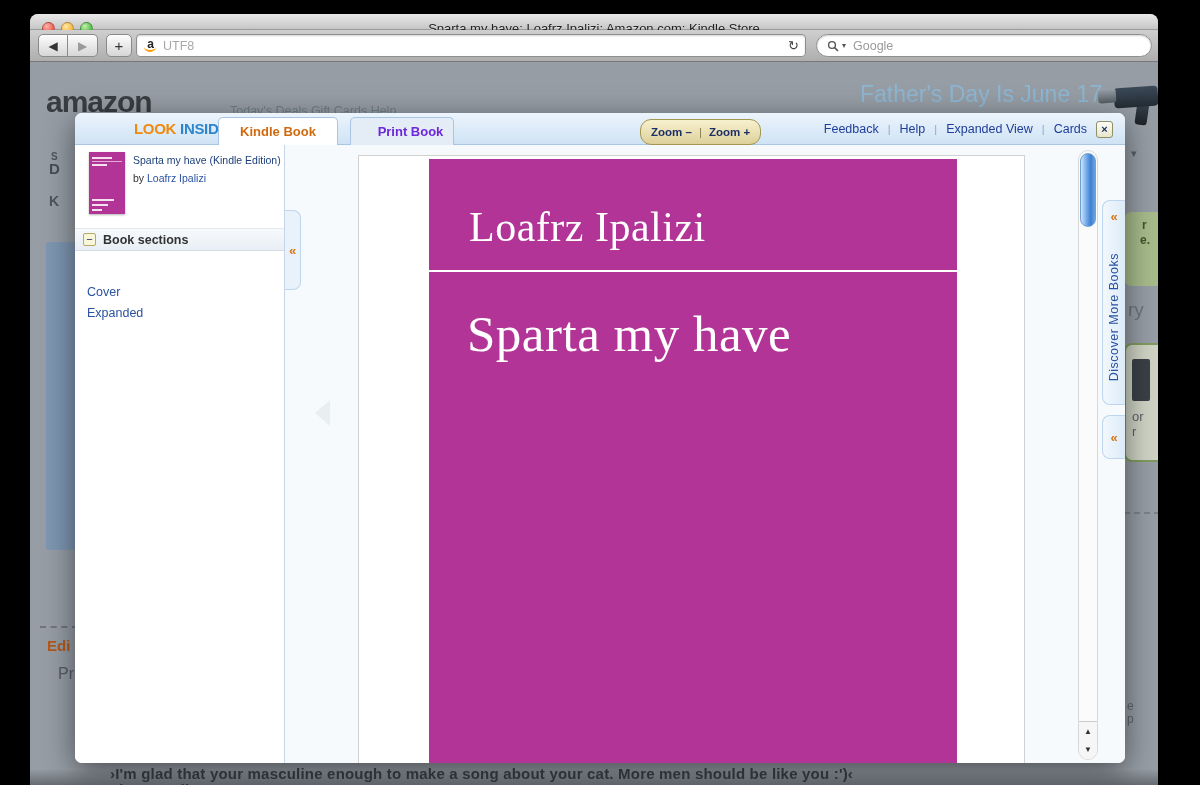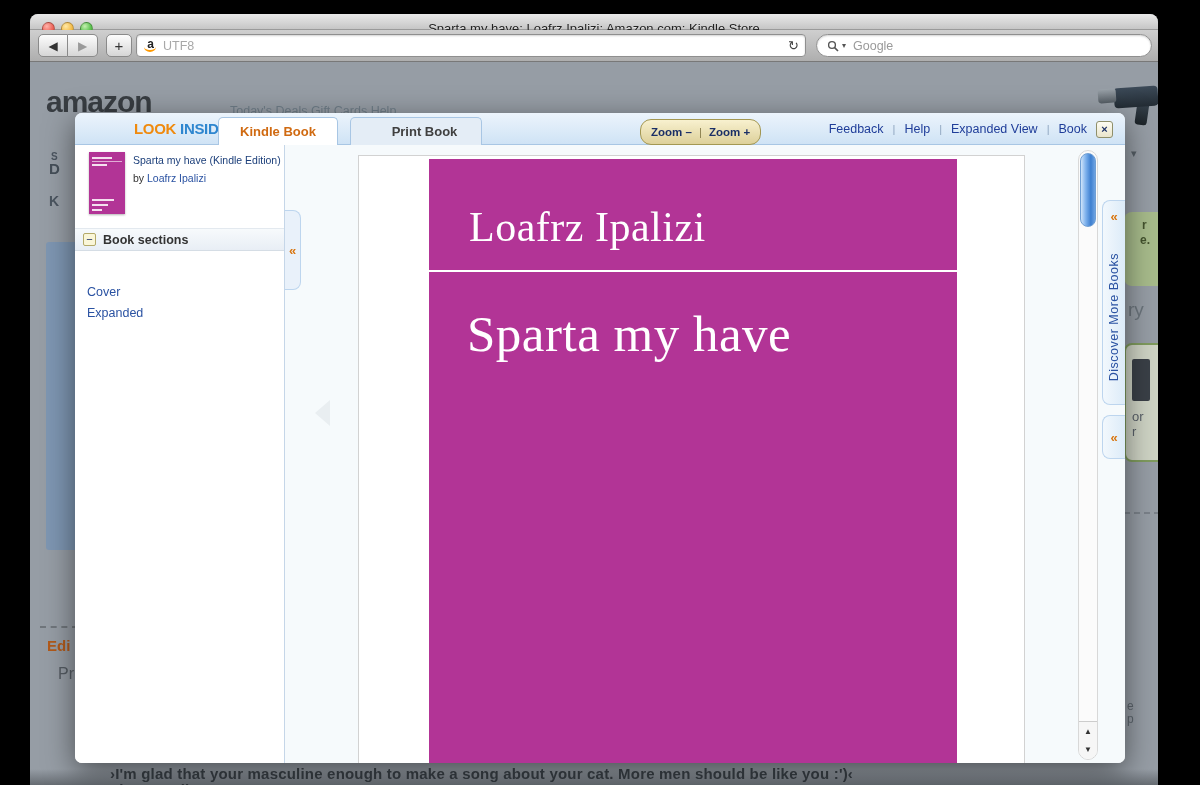--- a/index.html
+++ b/index.html
@@ -122,21 +122,21 @@
   }
   .li-brand { position:absolute; left:12px; top:7px; font-size:15px; font-weight:800; letter-spacing:-.3px; white-space:nowrap; }
   .li-brand .look { color:var(--accent_orange);margin-left:47px; }
   .li-brand .inside { color:var(--brand_blue); }
   .li-tab {
     position:absolute; bottom:-1px; height:28px; line-height:28px; text-align:center;
     border:1px solid #a8c6e4; border-bottom:none; border-radius:5px 5px 0 0;
     font-size:13px; font-weight:bold;
   }
   .li-tab.active { left:143px; width:120px; background:#fff; color:#d06a11; z-index:3; }
-  .li-tab.inactive { left:275px; width:132px; background:#e4edf6; color:#404040;padding-left:17px; }
+  .li-tab.inactive { left:275px; width:104px; background:#e4edf6; color:#6d28d9;padding-left:17px; }
   .zoom-pill {
     position:absolute; left:565px; top:6px; height:20px; border-radius:11px;
     background:linear-gradient(#f8f1cf,#ddd09a); border:1px solid #a39752;
     display:flex; align-items:center; padding:12px 10px; gap:7px;
     font-size:11.5px; font-weight:bold; color:#1b2f66;
   }
   .zoom-pill .sep { color:#8a7f4e; font-weight:normal; }
   .li-links {
     position:absolute; right:12px; top:0; height:32px; display:flex; align-items:center; gap:9px;
     font-size:12.5px; color:var(--link_navy); white-space:nowrap;
@@ -268,20 +268,21 @@
             <line x1="7.6" y1="7.6" x2="11" y2="11" stroke="#555" stroke-width="1.6"></line>
           </svg>
         <span class="searchcaret">▾</span>
         <span class="placeholder">Google</span>
       </div>
     </div>
 
     <div class="pagearea">
       <div class="bg-logo">amazon</div>
       <div class="bg-nav">Today's Deals    Gift Cards    Help</div>
+      <div class="bg-promo">Father's Day Is June 17</div>
       <div class="drill">
         <div class="drill-handle"></div>
         <div class="drill-body"></div>
         <div class="drill-chuck"></div>
       </div>
       <div class="bg-s">S</div>
       <div class="bg-d">D</div>
       <div class="bg-k">K</div>
       <div class="bg-bluebox"></div>
       <div class="bg-caret">▾</div>
@@ -319,21 +320,21 @@
           <span class="sep">|</span>
           <span>Zoom +</span>
         </div>
         <div class="li-links">
           <span class="li-link">Feedback</span>
           <span class="sep">|</span>
           <span class="li-link">Help</span>
           <span class="sep">|</span>
           <span class="li-link">Expanded View</span>
           <span class="sep">|</span>
-          <span class="li-link">Book</span>
+          <span class="li-link">Cards</span>
           <span class="x-btn">×</span>
         </div>
       </div>
 
       <div class="li-sidebar">
         <div class="thumb">
           <i class="t1"></i>
           <i class="hr"></i>
           <i class="t2"></i>
           <i class="t3"></i>

